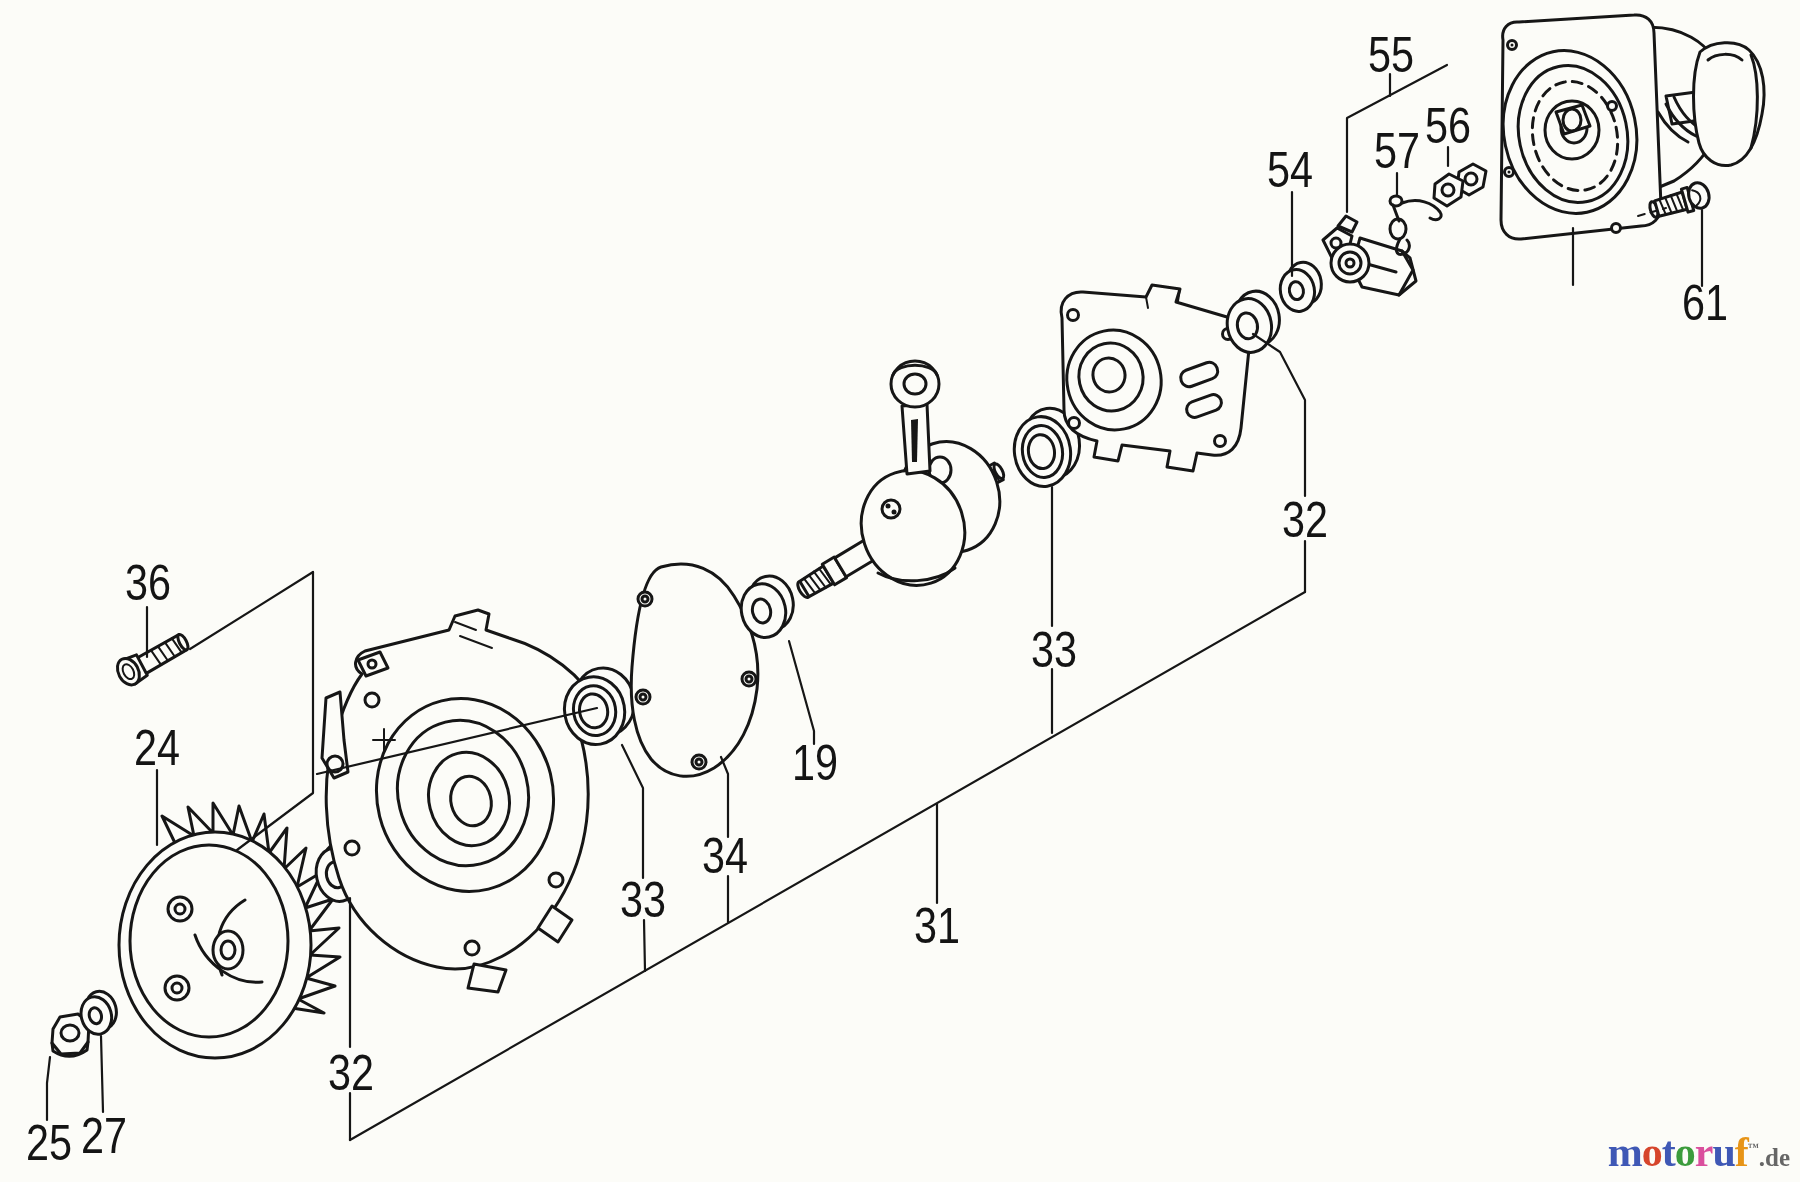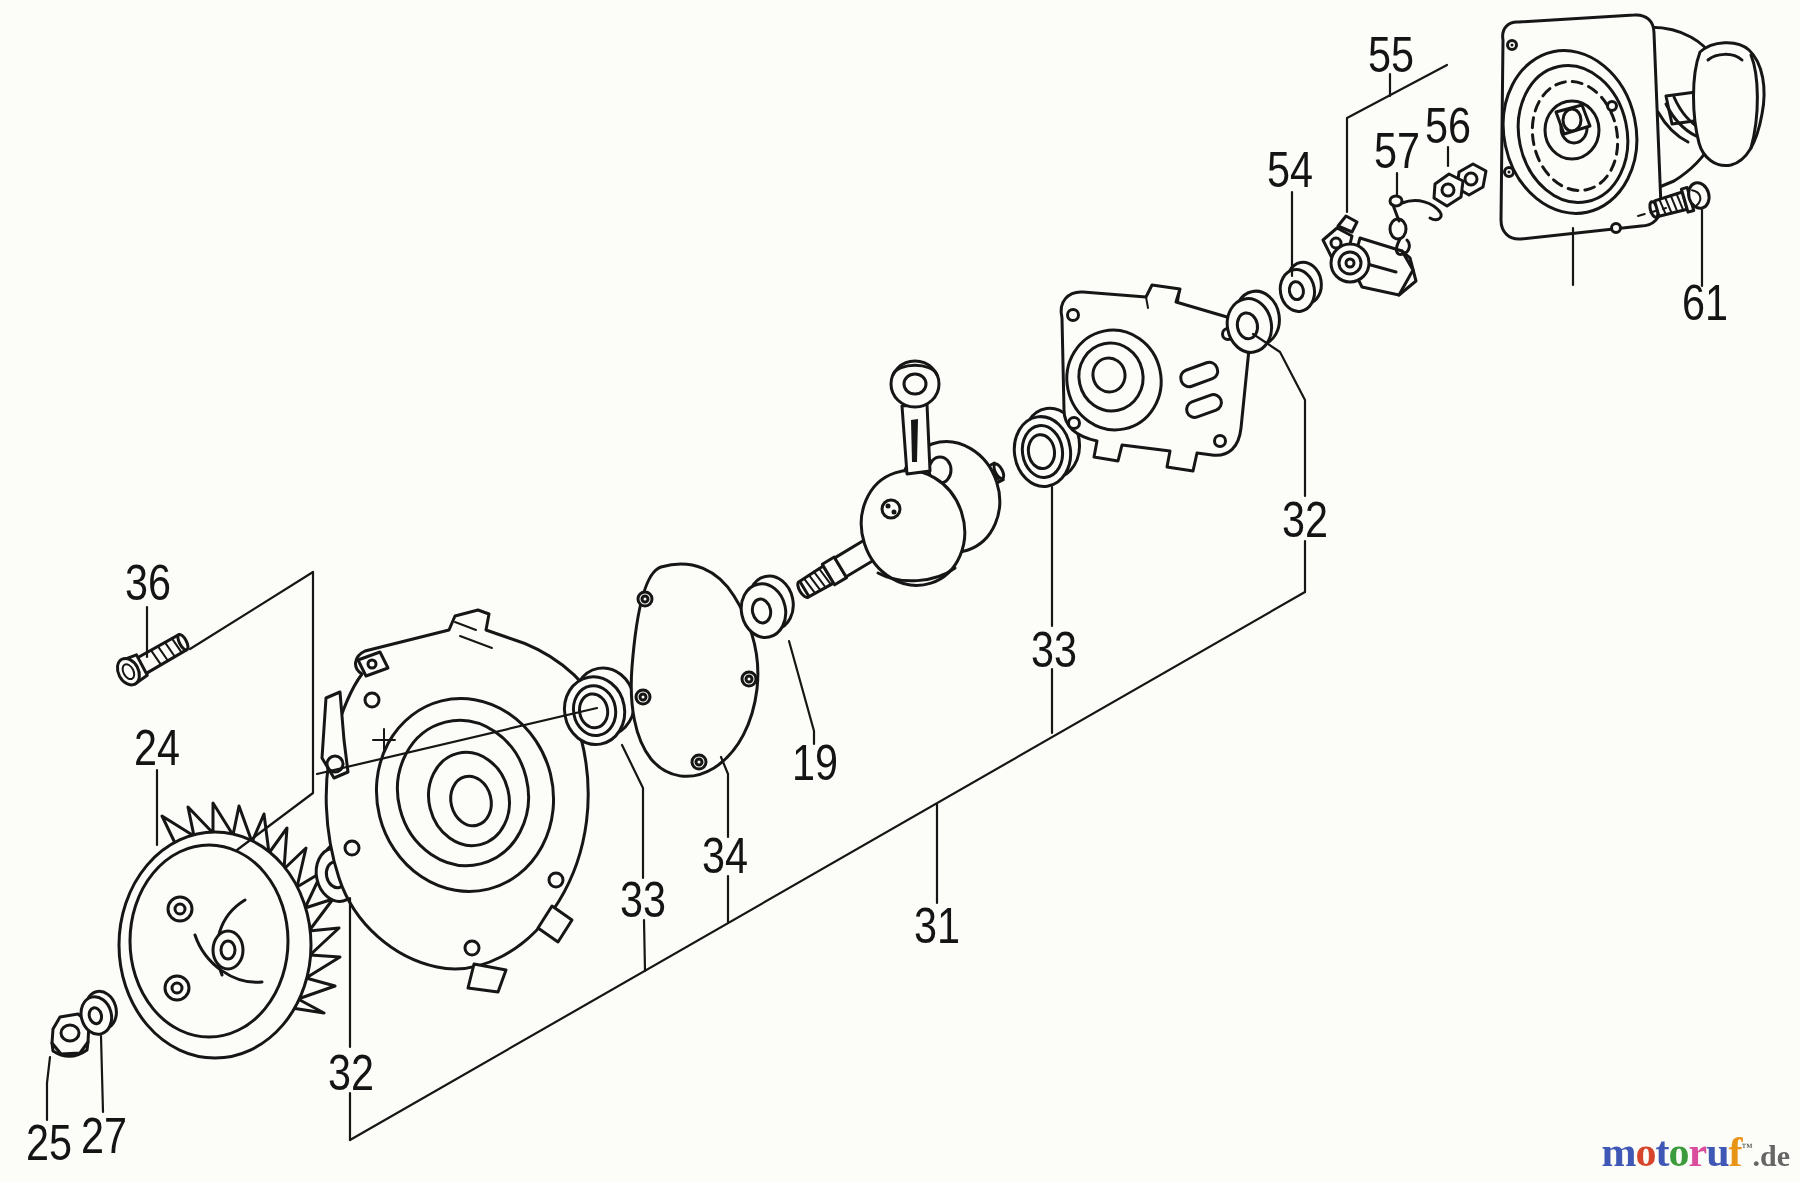--- a/index.html
+++ b/index.html
@@ -20,21 +20,21 @@
   .leader.dash{stroke-dasharray:7 6;stroke-width:2}
   .lbl{
     font-family:"Liberation Sans",sans-serif;font-size:50px;fill:#141414;
   }
   .watermark{
     position:absolute;right:10px;bottom:6px;
     font-family:"Liberation Serif",serif;font-weight:bold;
     font-size:42px;letter-spacing:-1px;white-space:nowrap;
   }
   .watermark .tm{font-size:11px;vertical-align:super;letter-spacing:0}
-  .watermark .de{font-size:30px;letter-spacing:0}
+  .watermark .de{font-size:25px;letter-spacing:0}
 </style>
 </head>
 <body>
 
 <div class="stage">
 <svg viewBox="0 0 1800 1182" width="1800" height="1182">
 
   <g class="part" transform="translate(125,678) rotate(-28)">
     <path d="M20,-12 L68,-13 L68,4 L20,6 Z"></path>
     <path class="thin" d="M36,-12.5 L38,5 M44,-12.5 L46,4.6 M52,-13 L54,4.4 M60,-13 L62,4.2"></path>

